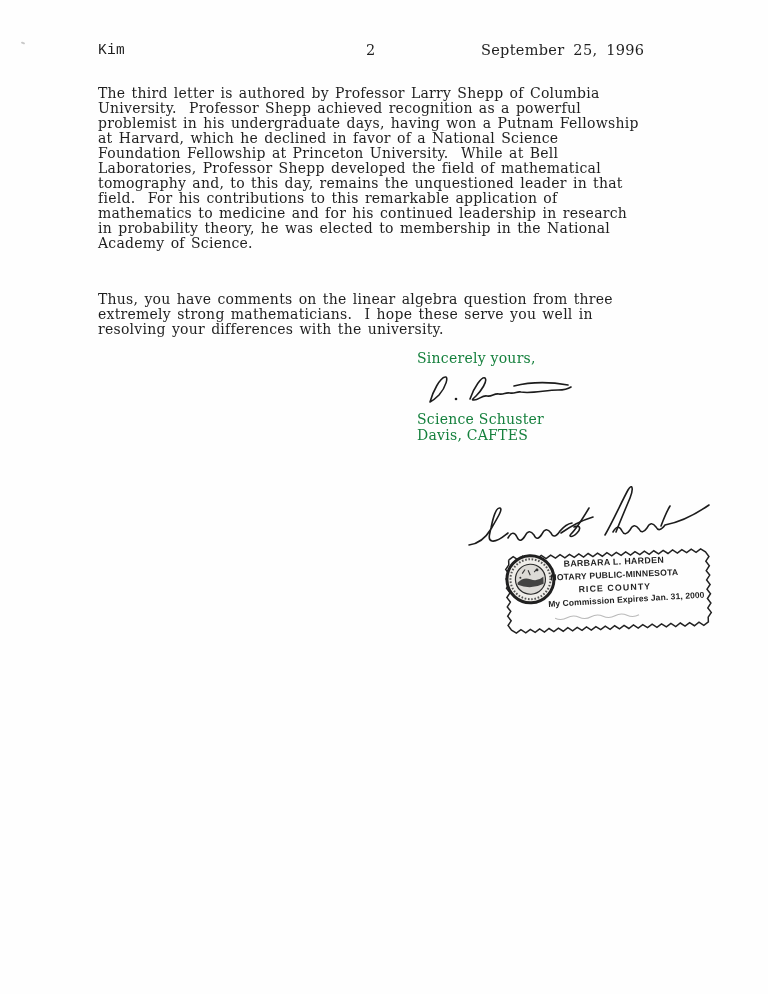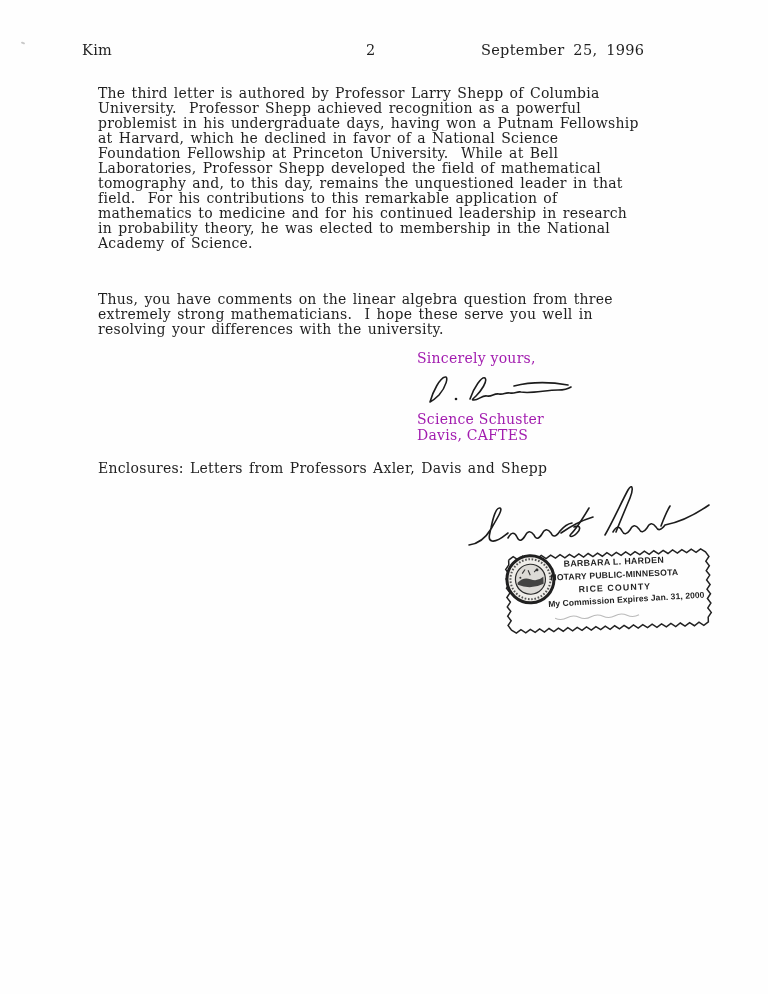--- a/index.html
+++ b/index.html
@@ -7,21 +7,21 @@
     position:relative; width:768px; height:994px; margin:0 auto;
     background:#fefefe; color:#222; overflow:hidden;
     font-family:"DejaVu Serif","Liberation Serif",serif;
   }
   .abs{position:absolute;}
   .bodytext{
     font-size:14px; line-height:15px; letter-spacing:.25px; word-spacing:1.5px;
     white-space:pre-wrap; width:620px; color:#1f1f1f;
   }
   .hdr{font-size:14.5px; letter-spacing:.3px; word-spacing:4px; color:#1f1f1f;}
-  .closing-block{font-size:14px; line-height:16.3px; letter-spacing:.25px; color:#a21caf;}
+  .closing-block{font-size:14px; line-height:16.3px; letter-spacing:.25px; color:#15803d;}
   .scan-artifact{width:4px;height:2px;background:#9a9a9a;opacity:.55;border-radius:1px;transform:rotate(20deg);}
   .sig path{fill:none;stroke:#1c1c1c;stroke-width:1.6;stroke-linecap:round;stroke-linejoin:round;}
   
   .stamp{
     left:504px; top:549px; width:209px; height:84px;
     transform:rotate(-2.4deg); transform-origin:50% 50%;
     font-family:"Liberation Sans","DejaVu Sans",sans-serif; color:#1d1d1d;
   }
   .stamp svg{position:absolute; left:0; top:0;}
   .stamp-line{position:absolute; left:36px; width:150px; text-align:center;
@@ -32,21 +32,21 @@
   .stamp-line.l4{top:46px; left:40px; width:164px; font-size:8.5px; letter-spacing:.1px; transform:rotate(-1deg);}
   .seal{left:6px; top:13px;}
 </style>
 </head>
 <body>
 
 <div class="page">
 
   <div class="abs scan-artifact" style="left:21px;top:42px;"></div>
 
-  <div class="abs hdr" style="left:82px;top:42px;">Kim</div>
+  <div class="abs hdr" style="left:98px;top:42px;font-family:Liberation Mono, monospace;">Kim</div>
   <div class="abs hdr" style="left:366px;top:42px;">2</div>
   <div class="abs hdr" style="left:481px;top:42px;">September 25, 1996</div>
 
   <div class="abs bodytext" style="left:98px;top:86px;">The third letter is authored by Professor Larry Shepp of Columbia
 University.  Professor Shepp achieved recognition as a powerful
 problemist in his undergraduate days, having won a Putnam Fellowship
 at Harvard, which he declined in favor of a National Science
 Foundation Fellowship at Princeton University.  While at Bell
 Laboratories, Professor Shepp developed the field of mathematical
 tomography and, to this day, remains the unquestioned leader in that
@@ -65,21 +65,20 @@
     <circle cx="38" cy="30" r="1.3" fill="#1c1c1c" stroke="none"></circle>
     <path d="M 52 30 C 56 18, 64 7, 67 9 C 70 12, 63 22, 58 27 C 55 30, 53 31, 56 31 C 61 31, 64 26, 69 27 C 74 28, 76 24, 81 25 C 86 26, 87 23, 92 24 C 97 25, 99 22, 103 23 C 113 25, 128 21, 140 21 C 146 21, 150 20, 153 18"></path>
     <path d="M 96 17 C 112 13, 133 13, 150 16"></path>
   </svg>
 
   <div class="abs closing-block" style="left:417px;top:411px;">
     <div>Science Schuster</div>
     <div>Davis, CAFTES</div>
   </div>
 
-  <div class="abs bodytext" style="left:98px;top:461px;">Enclosures: Letters from Professors Axler, Davis and Shepp</div>
 
   <svg class="abs sig" style="left:455px;top:482px;" width="265" height="78" viewBox="0 0 265 78" aria-label="Barbara L Harden">
     <path d="M 14 63 C 22 62, 30 57, 36 47 C 43 35, 48 27, 45 26 C 41 25, 38 36, 36 46 C 34 54, 33 58, 37 59 C 43 60, 49 54, 53 51"></path>
     <path d="M 53 56 q 5 -9 9 -1 q 3 7 8 -1 q 4 -8 9 -1 q 3 7 8 -1 q 4 -8 9 -1 q 3 7 9 -2 q 6 -7 12 -8"></path>
     <path d="M 134 26 C 128 36, 120 48, 116 52 C 113 55, 117 56, 122 51 C 127 46, 124 42, 119 45"></path>
     <path d="M 106 51 C 116 44, 128 38, 138 35"></path>
     <path d="M 150 53 C 157 41, 167 19, 173 8 C 177 1, 179 6, 175 16 C 170 28, 164 42, 161 50"></path>
     <path d="M 158 50 q 5 -9 9 -1 q 3 6 8 -1 q 4 -8 9 -1 q 3 6 8 -1 q 4 -8 9 -1 q 3 6 9 -2 C 226 40, 241 32, 254 23"></path>
     <path d="M 206 44 C 209 36, 212 29, 215 24"></path>
   </svg>

